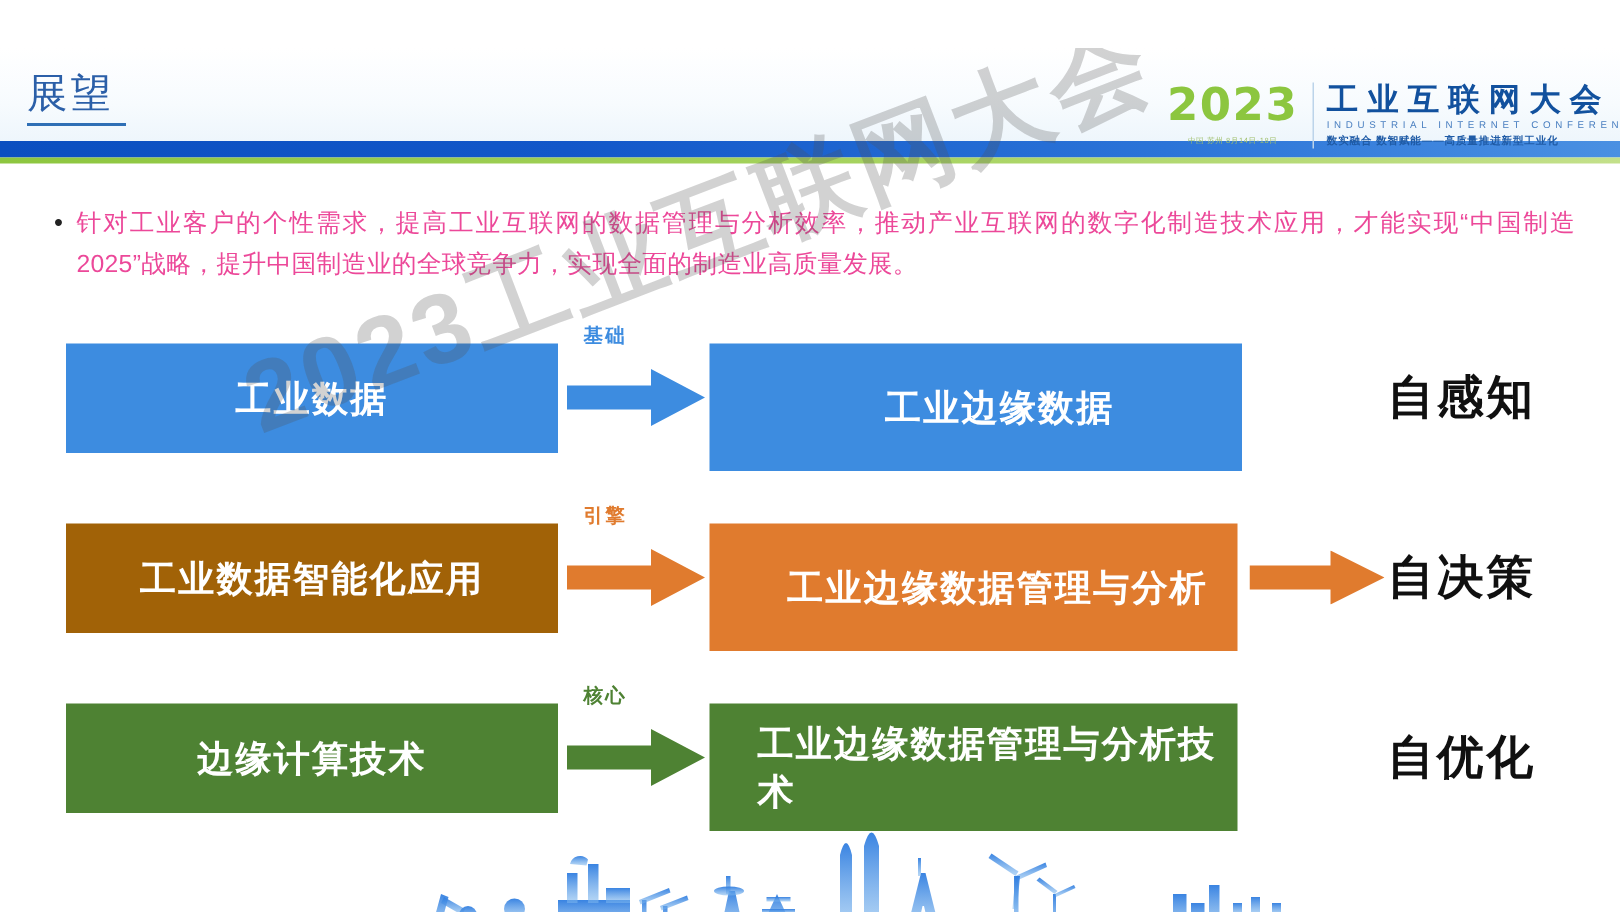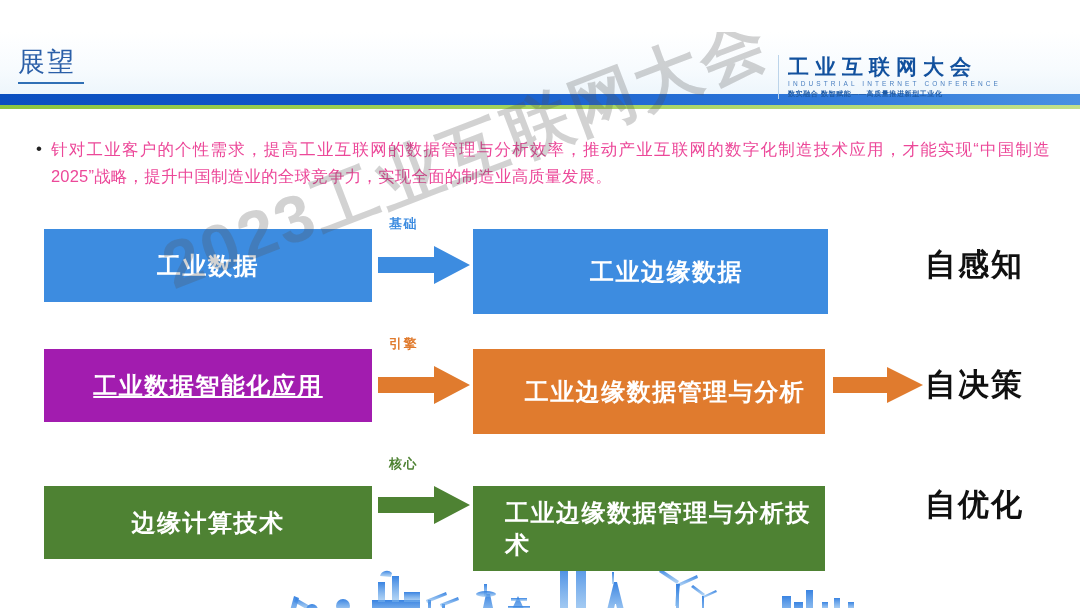--- a/index.html
+++ b/index.html
@@ -178,21 +178,21 @@
     font-size: 24px;
     letter-spacing: 1.5px;
     box-sizing: border-box;
     z-index: 4;
   }
   .box-left  { left: 44px;  width: 328px; height: 73px; }
   .box-right { left: 473px; width: 352px; height: 85px; padding-left: 32px; }
 
   .row1 { top: 197px; background: #3d8ce0; }
   .row2 { top: 317px; background: #e07b2e; }
-  .row3 { top: 454px; background: #4e8233; }
+  .row3 { top: 437px; background: #4e8233; }
 
   .box-right.row1 { width: 355px; }
   .box-right.row2 { width: 352px; }
   .box-right.row3 { width: 352px; }
 
   
   .arrow {
     position: absolute;
     z-index: 5;
     display: block;
@@ -241,20 +241,24 @@
 
 <div id="slide">
 
   <div class="header-zone"></div>
   <div class="slide-title">展望</div>
   <div class="title-underline"></div>
   <div class="header-bar-blue"></div>
   <div class="header-bar-green"></div>
 
   <div class="logo">
+    <div class="logo-left">
+      <div class="logo-year">2023</div>
+      <div class="logo-date">中国·苏州  8月14日-18日</div>
+    </div>
     <div class="logo-divider"></div>
     <div class="logo-right">
       <div class="logo-cn">工业互联网大会</div>
       <div class="logo-en">INDUSTRIAL INTERNET CONFERENCE</div>
       <div class="logo-slogan">数实融合  数智赋能——高质量推进新型工业化</div>
     </div>
   </div>
 
   <div class="bullet-row">
     <div class="bullet-dot">•</div>
@@ -266,21 +270,21 @@
         <span>工业数据</span>
       </div>
       <div class="box box-right row1" style="background: rgb(61, 140, 224);">
         <span>工业边缘数据</span>
       </div>
       <svg class="arrow" width="92" height="38" viewBox="0 0 92 38" style="left: 378px; top: 214px;">
         <path d="M0 11 H56 V0 L92 19 L56 38 V27 H0 Z" fill="#3d8ce0"></path>
       </svg>
       <div class="arrow-label" style="color: rgb(61, 140, 224); left: 389px; top: 183px;">基础</div>
       <div class="outcome" style="top: 212px; text-align: center;">自感知</div>
-      <div class="box box-left row2" style="background: #a21caf; text-decoration: underline;">
+      <div class="box box-left row2" style="background: #a16207;">
         <span>工业数据智能化应用</span>
       </div>
       <div class="box box-right row2" style="background: rgb(224, 123, 46);">
         <span>工业边缘数据管理与分析</span>
       </div>
       <svg class="arrow" width="92" height="38" viewBox="0 0 92 38" style="left: 378px; top: 334px;">
         <path d="M0 11 H56 V0 L92 19 L56 38 V27 H0 Z" fill="#e07b2e"></path>
       </svg>
       <div class="arrow-label" style="color: rgb(224, 123, 46); left: 389px; top: 303px;">引擎</div>
       <svg class="arrow" width="90" height="36" viewBox="0 0 90 36" style="left: 833px; top: 335px;">

